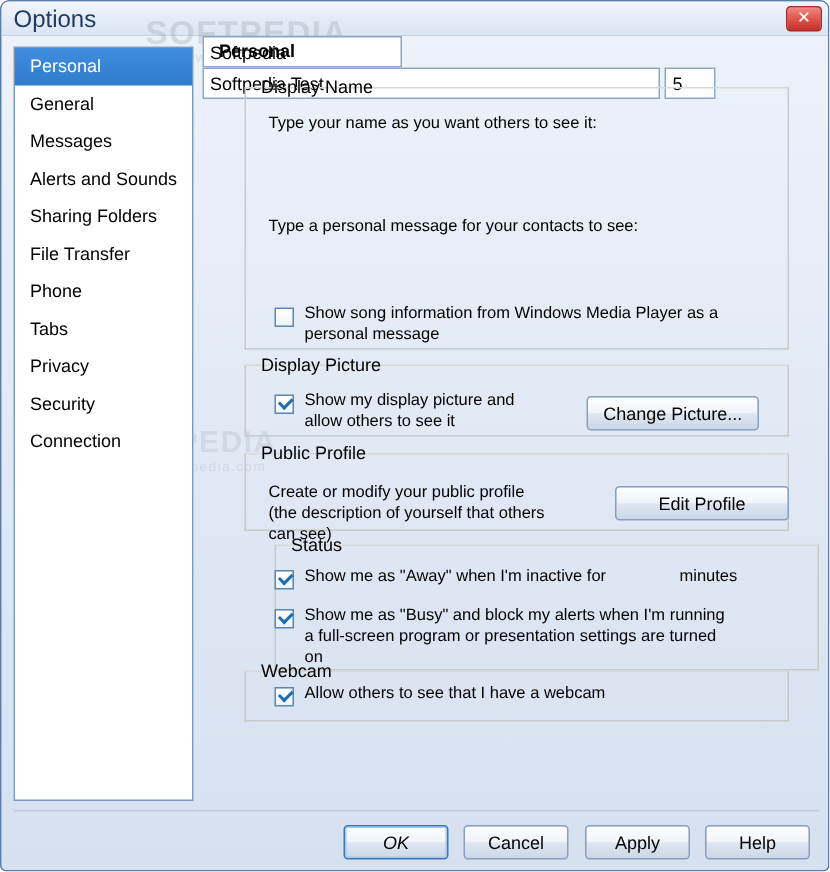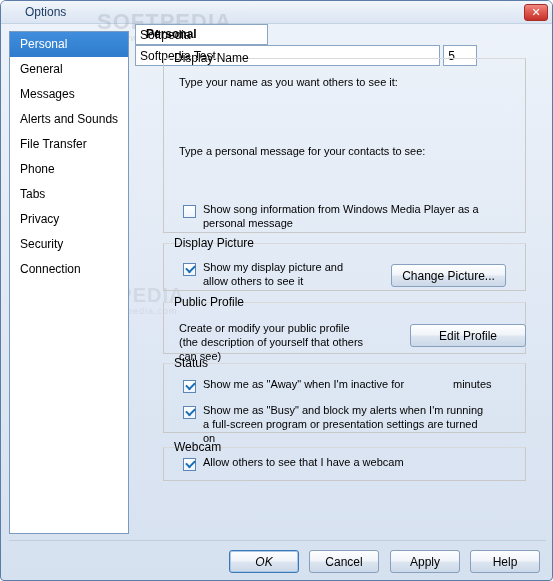--- a/index.html
+++ b/index.html
@@ -26,23 +26,22 @@
   .titlebar {
     position: relative;
     height: 23px;
     background: linear-gradient(to bottom, #f2f6fb 0%, #e4ecf6 50%, #dbe5f2 100%);
     border-radius: 5px 5px 0 0;
     border-bottom: 1px solid #c3d2e4;
   }
   .titlebar-text {
     position: absolute;
     left: 8px; top: 4px;
-    font-size: 12px;
+    font-size: 16px;
     color: #1f3b63;
-    margin-left: 16px;
   }
   .close-button {
     position: absolute;
     right: 4px; top: 3px;
     width: 24px; height: 17px;
     border-radius: 3px;
     background: linear-gradient(to bottom, #f08a84 0%, #e05a50 45%, #c5302b 100%);
     border: 1px solid #a82b25;
     color: #ffffff;
     font-size: 11px;
@@ -216,20 +215,21 @@
   <div class="wm wm-2">SOFTPEDIA</div>
   <div class="wm wm-2s">www.softpedia.com</div>
 
   <div class="content">
 
     <div class="sidebar">
       <div class="side-item selected">Personal</div>
       <div class="side-item">General</div>
       <div class="side-item">Messages</div>
       <div class="side-item">Alerts and Sounds</div>
+      <div class="side-item">Sharing Folders</div>
       <div class="side-item">File Transfer</div>
       <div class="side-item">Phone</div>
       <div class="side-item">Tabs</div>
       <div class="side-item">Privacy</div>
       <div class="side-item">Security</div>
       <div class="side-item">Connection</div>
     </div>
 
     <div class="panel">
 
@@ -255,21 +255,21 @@
       <button class="btn" style="position:absolute; left:256px; top:240px; width:115px;">Change Picture...</button>
 
       
       <div class="group" style="top:278px; height:52px;">
         <span class="group-label">Public Profile</span>
       </div>
       <div class="txt lbl" style="left:44px; top:297px; width:190px; line-height:14px;">Create or modify your public profile (the description of yourself that others can see)</div>
       <button class="btn" style="position:absolute; left:275px; top:300px; width:116px;">Edit Profile</button>
 
       
-      <div class="group" style="top:339px; height:70px;">
+      <div class="group" style="top:339px; height:84px;margin-left:20px;">
         <span class="group-label">Status</span>
       </div>
       <div class="cb checked" style="left:48px; top:356px;"></div>
       <div class="txt lbl" style="left:68px; top:354px;">Show me as "Away" when I'm inactive for</div>
       <input class="text" style="left: 277px; top: 352px; width: 34px;" value="5">
       <div class="txt lbl" style="left:318px; top:354px;">minutes</div>
       <div class="cb checked" style="left:48px; top:382px;"></div>
       <div class="txt lbl" style="left:68px; top:379px; width:285px; line-height:14px;">Show me as "Busy" and block my alerts when I'm running a full-screen program or presentation settings are turned on</div>
 
       

